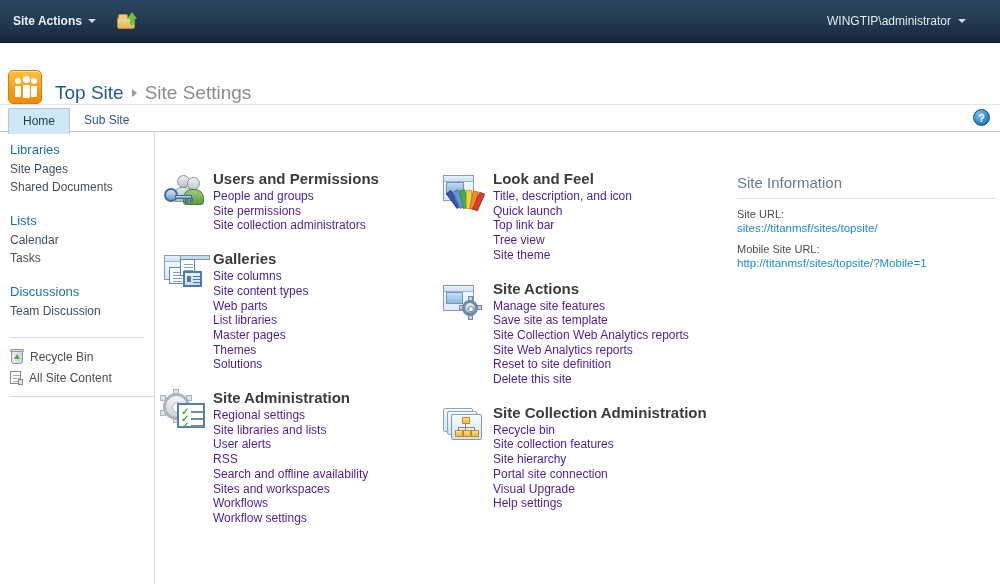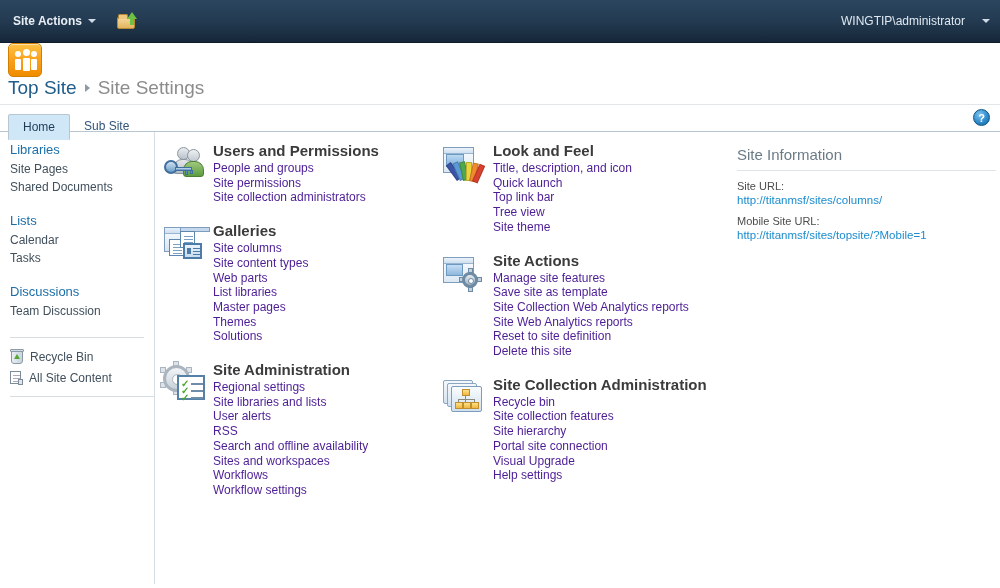--- a/index.html
+++ b/index.html
@@ -40,29 +40,29 @@
   }
   .navup-icon .arrow {
     position:absolute; right:0; top:0px; width:0; height:0;
     border-left:5px solid transparent; border-right:5px solid transparent;
     border-bottom:7px solid #6cc042;
   }
   .navup-icon .arrow-stem {
     position:absolute; right:3px; top:6px; width:4px; height:7px; background:#6cc042;
   }
   .welcome {
-    position:absolute; right:4px; top:50%; transform:translateY(-50%);
-    color:#dfe8f0; font-size:12px; display:flex; align-items:center; gap:16px;
+    position:absolute; right:28px; top:50%; transform:translateY(-50%);
+    color:#dfe8f0; font-size:12px; display:flex; align-items:center; gap:6px;
     cursor:pointer; padding:3px 6px; border-radius:2px;
   }
 
   
   .title-area {
-    height:62px; background:#fff; display:flex; align-items:flex-start;
-    padding-left:8px; border-bottom:1px solid #e3e6e8;flex-direction:column;
+    height:62px; background:#fff; display:flex; align-items:flex-end;
+    padding-left:8px; border-bottom:1px solid #e3e6e8;
   }
   .site-logo {
     width:34px; height:34px; border-radius:5px; flex:none;
     background:linear-gradient(to bottom,#ffc245 0%,#f9a01b 52%,#f08c00 100%);
     border:1px solid #d07f04;
     box-shadow:inset 0 1px 0 rgba(255,255,255,.55);
     position:relative; margin-right:13px;
   }
   .site-logo i { position:absolute; background:#fff; display:block; }
   .site-logo .h1 { width:6px;height:6px;border-radius:50%; left:6px; top:7px; }
@@ -80,21 +80,21 @@
   .bc-current { color:#8c8c8c; }
 
   
   .tabstrip {
     height:27px; background:#fff; position:relative;
     border-bottom:1px solid #b8c6d1; display:flex; align-items:flex-end;
     padding-left:8px;
   }
   .tab {
     height:26px; line-height:25px; padding:0 14px; font-size:12px;
-    color:#31557a; cursor:pointer; position:relative; top:9px;
+    color:#31557a; cursor:pointer; position:relative; top:3px;
   }
   .tab.active {
     background:#cfe7f7; border:1px solid #b8c6d1; border-bottom:1px solid #cfe7f7;
     color:#1f3b57; border-radius:2px 2px 0 0;
   }
   .help-icon {
     position:absolute; right:10px; top:4px; width:17px; height:17px; border-radius:50%;
     background:radial-gradient(circle at 38% 30%, #7ec2f0 0%, #2e8ccd 55%, #15639e 100%);
     border:1px solid #12537f; color:#fff; font-size:11px; font-weight:bold;
     text-align:center; line-height:16px; cursor:pointer;
@@ -140,21 +140,21 @@
     content:""; position:absolute; left:2px; top:3px; width:7px; height:1px;
     box-shadow:0 0 0 0 #aab, 0 3px 0 0 #aab, 0 6px 0 0 #aab; background:#aab;
   }
   .icon-page .fold {
     position:absolute; right:0; bottom:0; width:5px;height:6px;
     background:#dfe6ec; border:1px solid #7e8c99;
   }
 
   
   .content { flex:1; display:flex; padding:10px 0 0 0; }
-  .col { padding:0 10px 0 8px; }
+  .col { padding:0 10px 0 8px;margin-top:28px; }
   .col1 { width:280px; }
   .col2 { width:290px; }
   .col3 { flex:1; padding-left:12px; padding-right:4px; }
 
   .section { display:flex; margin-bottom:17px; }
   .sec-icon { width:50px; flex:none; padding-top:3px; }
   .sec-body { flex:1; }
   .sec-title {
     font-size:15px; color:#3b3b3b; margin:0 0 2px 0; line-height:17px;
   }
@@ -506,19 +506,19 @@
           <a class="sec-link">Portal site connection</a>
           <a class="sec-link">Visual Upgrade</a>
           <a class="sec-link">Help settings</a>
         </div>
       </div>
     </div>
 
     <div class="col col3">
       <h3 class="si-title">Site Information</h3>
       <div class="si-label">Site URL:</div>
-      <a class="si-link">http://titanmsf/sites/columns/</a>
+      <a class="si-link">sites://titanmsf/sites/topsite/</a>
       <div class="si-label">Mobile Site URL:</div>
       <a class="si-link">http://titanmsf/sites/topsite/?Mobile=1</a>
     </div>
 
   </div>
 </div>
 
 </body></html>

